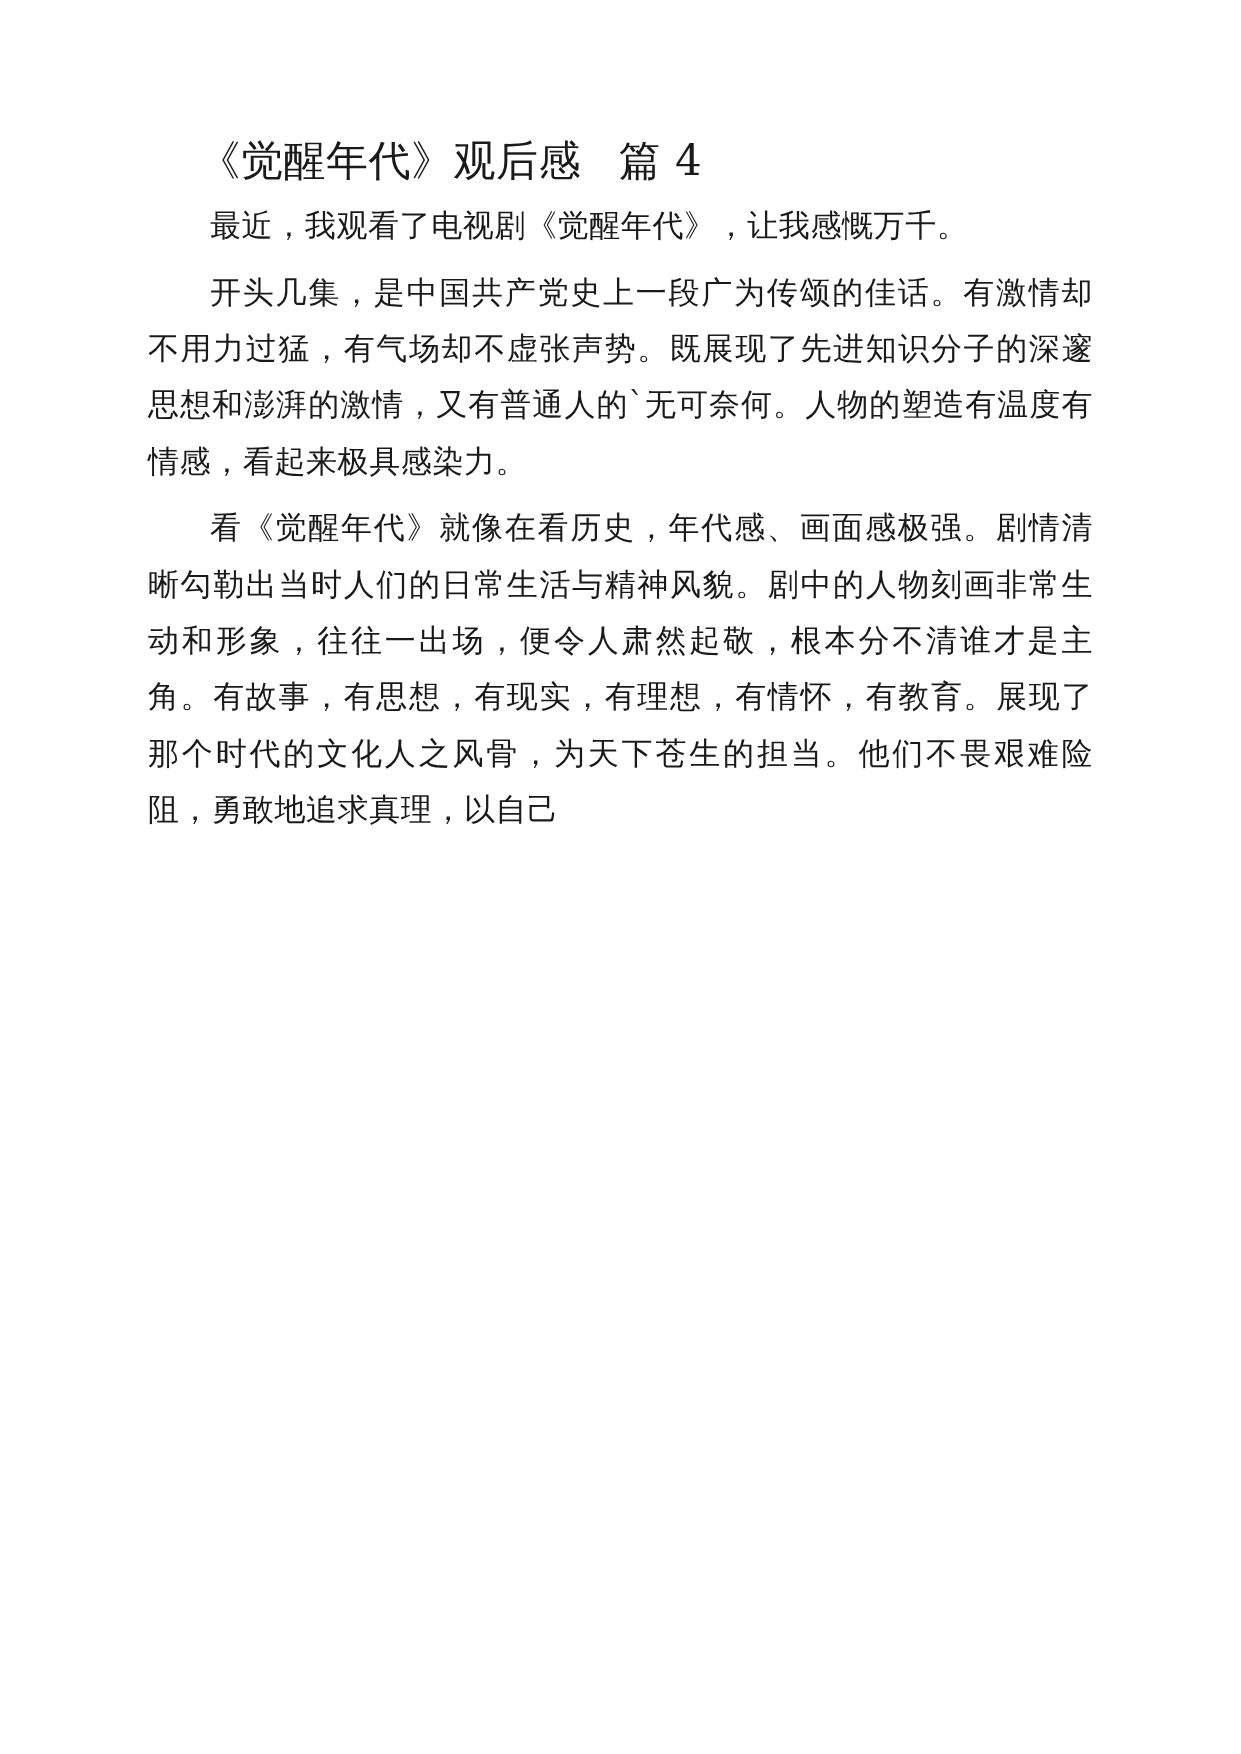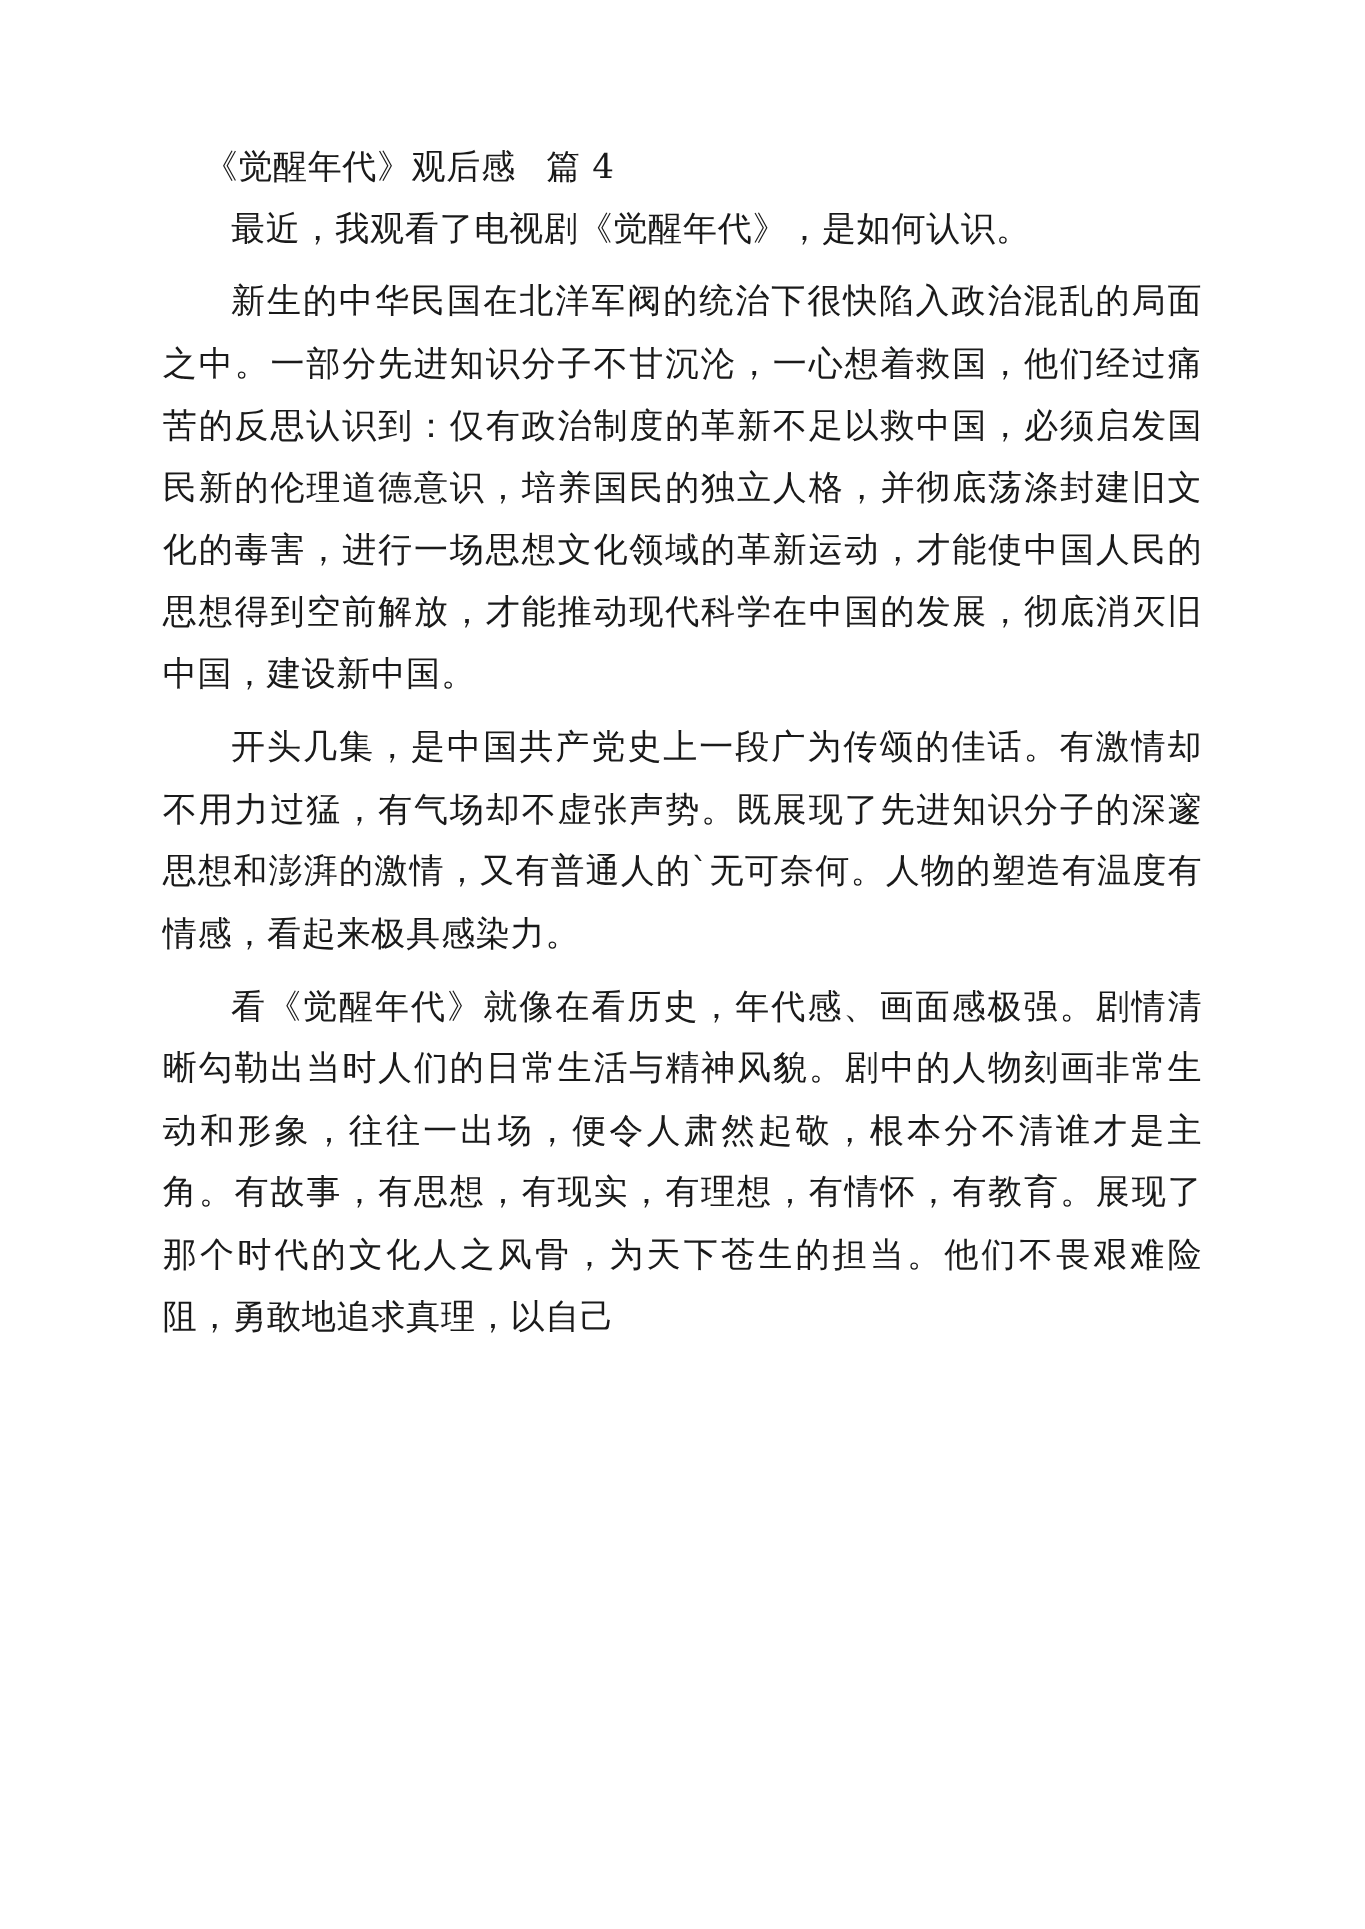--- a/index.html
+++ b/index.html
@@ -19,21 +19,21 @@
     background: #ffffff;
     overflow: hidden;
   }
   .content {
     position: absolute;
     left: 148px;
     top: 128px;
     width: 945px;
   }
   .doc-title {
-    font-size: 31px;
+    font-size: 42px;
     line-height: 1.55;
     letter-spacing: 0.5px;
     text-indent: 1.2em;
     margin: 0 0 4px 0;
     white-space: nowrap;
   }
   .doc-title .gap {
     display: inline-block;
     width: 0.9em;
   }
@@ -57,19 +57,18 @@
 </head>
 <body>
 
 <div class="page">
   <div class="content">
 
     <div class="doc-title">
       <span>《觉醒年代》观后感</span><span class="gap"></span><span>篇 4</span>
     </div>
 
-    <p class="para tight">最近，我观看了电视剧《觉醒年代》，是如何认识。</p>
-    <p class="para spaced">新生的中华民国在北洋军阀的统治下很快陷入政治混乱的局面之中。一部分先进知识分子不甘沉沦，一心想着救国，他们经过痛苦的反思认识到：仅有政治制度的革新不足以救中国，必须启发国民新的伦理道德意识，培养国民的独立人格，并彻底荡涤封建旧文化的毒害，进行一场思想文化领域的革新运动，才能使中国人民的思想得到空前解放，才能推动现代科学在中国的发展，彻底消灭旧中国，建设新中国。</p>
+    <p class="para tight">最近，我观看了电视剧《觉醒年代》，让我感慨万千。</p>
     <p class="para spaced">开头几集，是中国共产党史上一段广为传颂的佳话。有激情却不用力过猛，有气场却不虚张声势。既展现了先进知识分子的深邃思想和澎湃的激情，又有普通人的`无可奈何。人物的塑造有温度有情感，看起来极具感染力。</p>
     <p class="para spaced">看《觉醒年代》就像在看历史，年代感、画面感极强。剧情清晰勾勒出当时人们的日常生活与精神风貌。剧中的人物刻画非常生动和形象，往往一出场，便令人肃然起敬，根本分不清谁才是主角。有故事，有思想，有现实，有理想，有情怀，有教育。展现了那个时代的文化人之风骨，为天下苍生的担当。他们不畏艰难险阻，勇敢地追求真理，以自己</p>
 
   </div>
 </div>
 
 </body></html>

